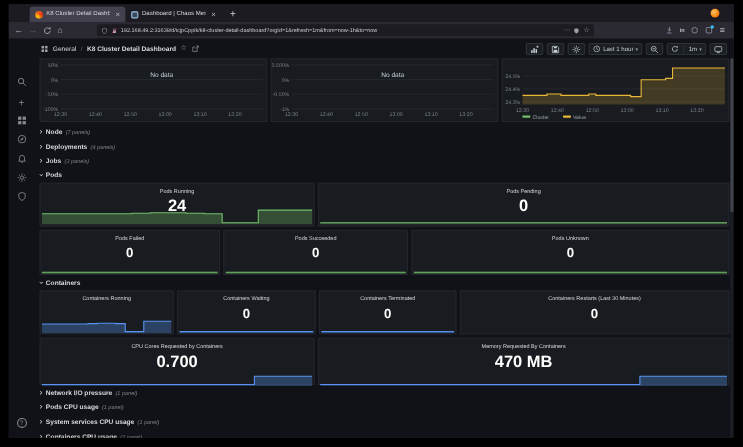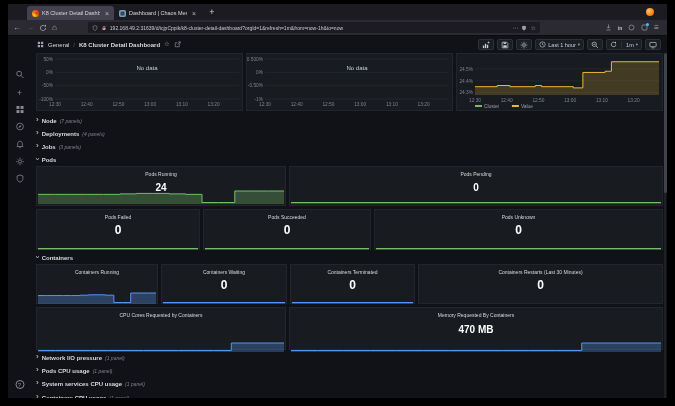--- a/index.html
+++ b/index.html
@@ -60,21 +60,21 @@
   .gbtn .divl { width:1px; height:7px; background:#2c3235; margin:0 2px; }
 
   .dash { position:absolute; left:23px; top:17px; width:636px; height:345px; }
   .sbtrack { position:absolute; right:1px; top:0; width:2px; height:100%; background:#1d2126; }
   .sbthumb { position:absolute; right:0; top:0; width:3px; height:140px; background:#3f444a; border-radius:2px; }
 
   .panel { position:absolute; background:#181b1f; border:1px solid #22252b; }
   .stat-title { position:absolute; top:4px; left:0; width:100%; text-align:center; font-size:5px; color:#d8d9da; }
   .stat-value { position:absolute; top:52%; transform:translateY(-50%); left:0; width:100%;
     text-align:center; font-weight:bold; color:#ffffff; font-size:12px; }
-  .stat-value.big { font-size:10px; }
+  .stat-value.big { font-size:15px; }
   .spark { position:absolute; left:1px; right:1px; bottom:1px; }
 
   .rowhead { position:absolute; left:5px; height:11px; display:flex; align-items:center; gap:3px; color:#d8d9da; }
   .chev { font-size:8px; line-height:1; color:#d8d9da; display:inline-block; transform:translateY(-1px); }
   .chev.open { transform:rotate(90deg) translateX(-1px); }
   .rlabel { font-size:6px; font-weight:bold; }
   .rcount { font-size:5px; color:#7b8087; font-style:italic; }
 </style>
 </head>
 <body>
@@ -445,20 +445,21 @@
               <path d="M0 10.5 L121 10.5 L121 10.5" fill="none" stroke="#5794F2" stroke-width="1"></path>
             </svg></div>
       </div>
       <div class="panel" style="left:387px;top:211px;width:245px;height:40px">
         <div class="stat-title">Containers Restarts (Last 30 Minutes)</div>
         <div class="stat-value">0</div>
       </div>
 
       <div class="panel" style="left:5px;top:254px;width:250px;height:43px">
         <div class="stat-title">CPU Cores Requested by Containers</div>
+        <div class="stat-value big">0.700</div>
         <div class="spark" style="height:10px"><svg viewBox="0 0 246 10" width="100%" height="100%">
               <path d="M0 8.5 L17.57142857142857 8.5 L17.57142857142857 8.5 L35.14285714285714 8.5 L35.14285714285714 8.5 L52.71428571428571 8.5 L52.71428571428571 8.5 L70.28571428571428 8.5 L70.28571428571428 8.5 L87.85714285714286 8.5 L87.85714285714286 8.5 L105.42857142857142 8.5 L105.42857142857142 8.5 L123 8.5 L123 8.5 L140.57142857142856 8.5 L140.57142857142856 8.5 L158.14285714285717 8.5 L158.14285714285717 8.5 L175.71428571428572 8.5 L175.71428571428572 8.5 L193.28571428571428 8.5 L193.28571428571428 1 L210.85714285714283 1 L210.85714285714283 1 L228.42857142857144 1 L228.42857142857144 1 L246 1 L246 1 L246 10 L0 10 Z" fill="#5794F2" fill-opacity="0.32" stroke="none"></path>
               <path d="M0 8.5 L17.57142857142857 8.5 L17.57142857142857 8.5 L35.14285714285714 8.5 L35.14285714285714 8.5 L52.71428571428571 8.5 L52.71428571428571 8.5 L70.28571428571428 8.5 L70.28571428571428 8.5 L87.85714285714286 8.5 L87.85714285714286 8.5 L105.42857142857142 8.5 L105.42857142857142 8.5 L123 8.5 L123 8.5 L140.57142857142856 8.5 L140.57142857142856 8.5 L158.14285714285717 8.5 L158.14285714285717 8.5 L175.71428571428572 8.5 L175.71428571428572 8.5 L193.28571428571428 8.5 L193.28571428571428 1 L210.85714285714283 1 L210.85714285714283 1 L228.42857142857144 1 L228.42857142857144 1 L246 1 L246 1" fill="none" stroke="#5794F2" stroke-width="1"></path>
             </svg></div>
       </div>
       <div class="panel" style="left:258px;top:254px;width:374px;height:43px">
         <div class="stat-title">Memory Requested By Containers</div>
         <div class="stat-value big">470 MB</div>
         <div class="spark" style="height:10px"><svg viewBox="0 0 370 10" width="100%" height="100%">
               <path d="M0 8.5 L26.428571428571427 8.5 L26.428571428571427 8.5 L52.857142857142854 8.5 L52.857142857142854 8.5 L79.28571428571428 8.5 L79.28571428571428 8.5 L105.71428571428571 8.5 L105.71428571428571 8.5 L132.14285714285714 8.5 L132.14285714285714 8.5 L158.57142857142856 8.5 L158.57142857142856 8.5 L185 8.5 L185 8.5 L211.42857142857142 8.5 L211.42857142857142 8.5 L237.85714285714286 8.5 L237.85714285714286 8.5 L264.2857142857143 8.5 L264.2857142857143 8.5 L290.7142857142857 8.5 L290.7142857142857 1 L317.1428571428571 1 L317.1428571428571 1 L343.57142857142856 1 L343.57142857142856 1 L370 1 L370 1 L370 10 L0 10 Z" fill="#5794F2" fill-opacity="0.32" stroke="none"></path>

